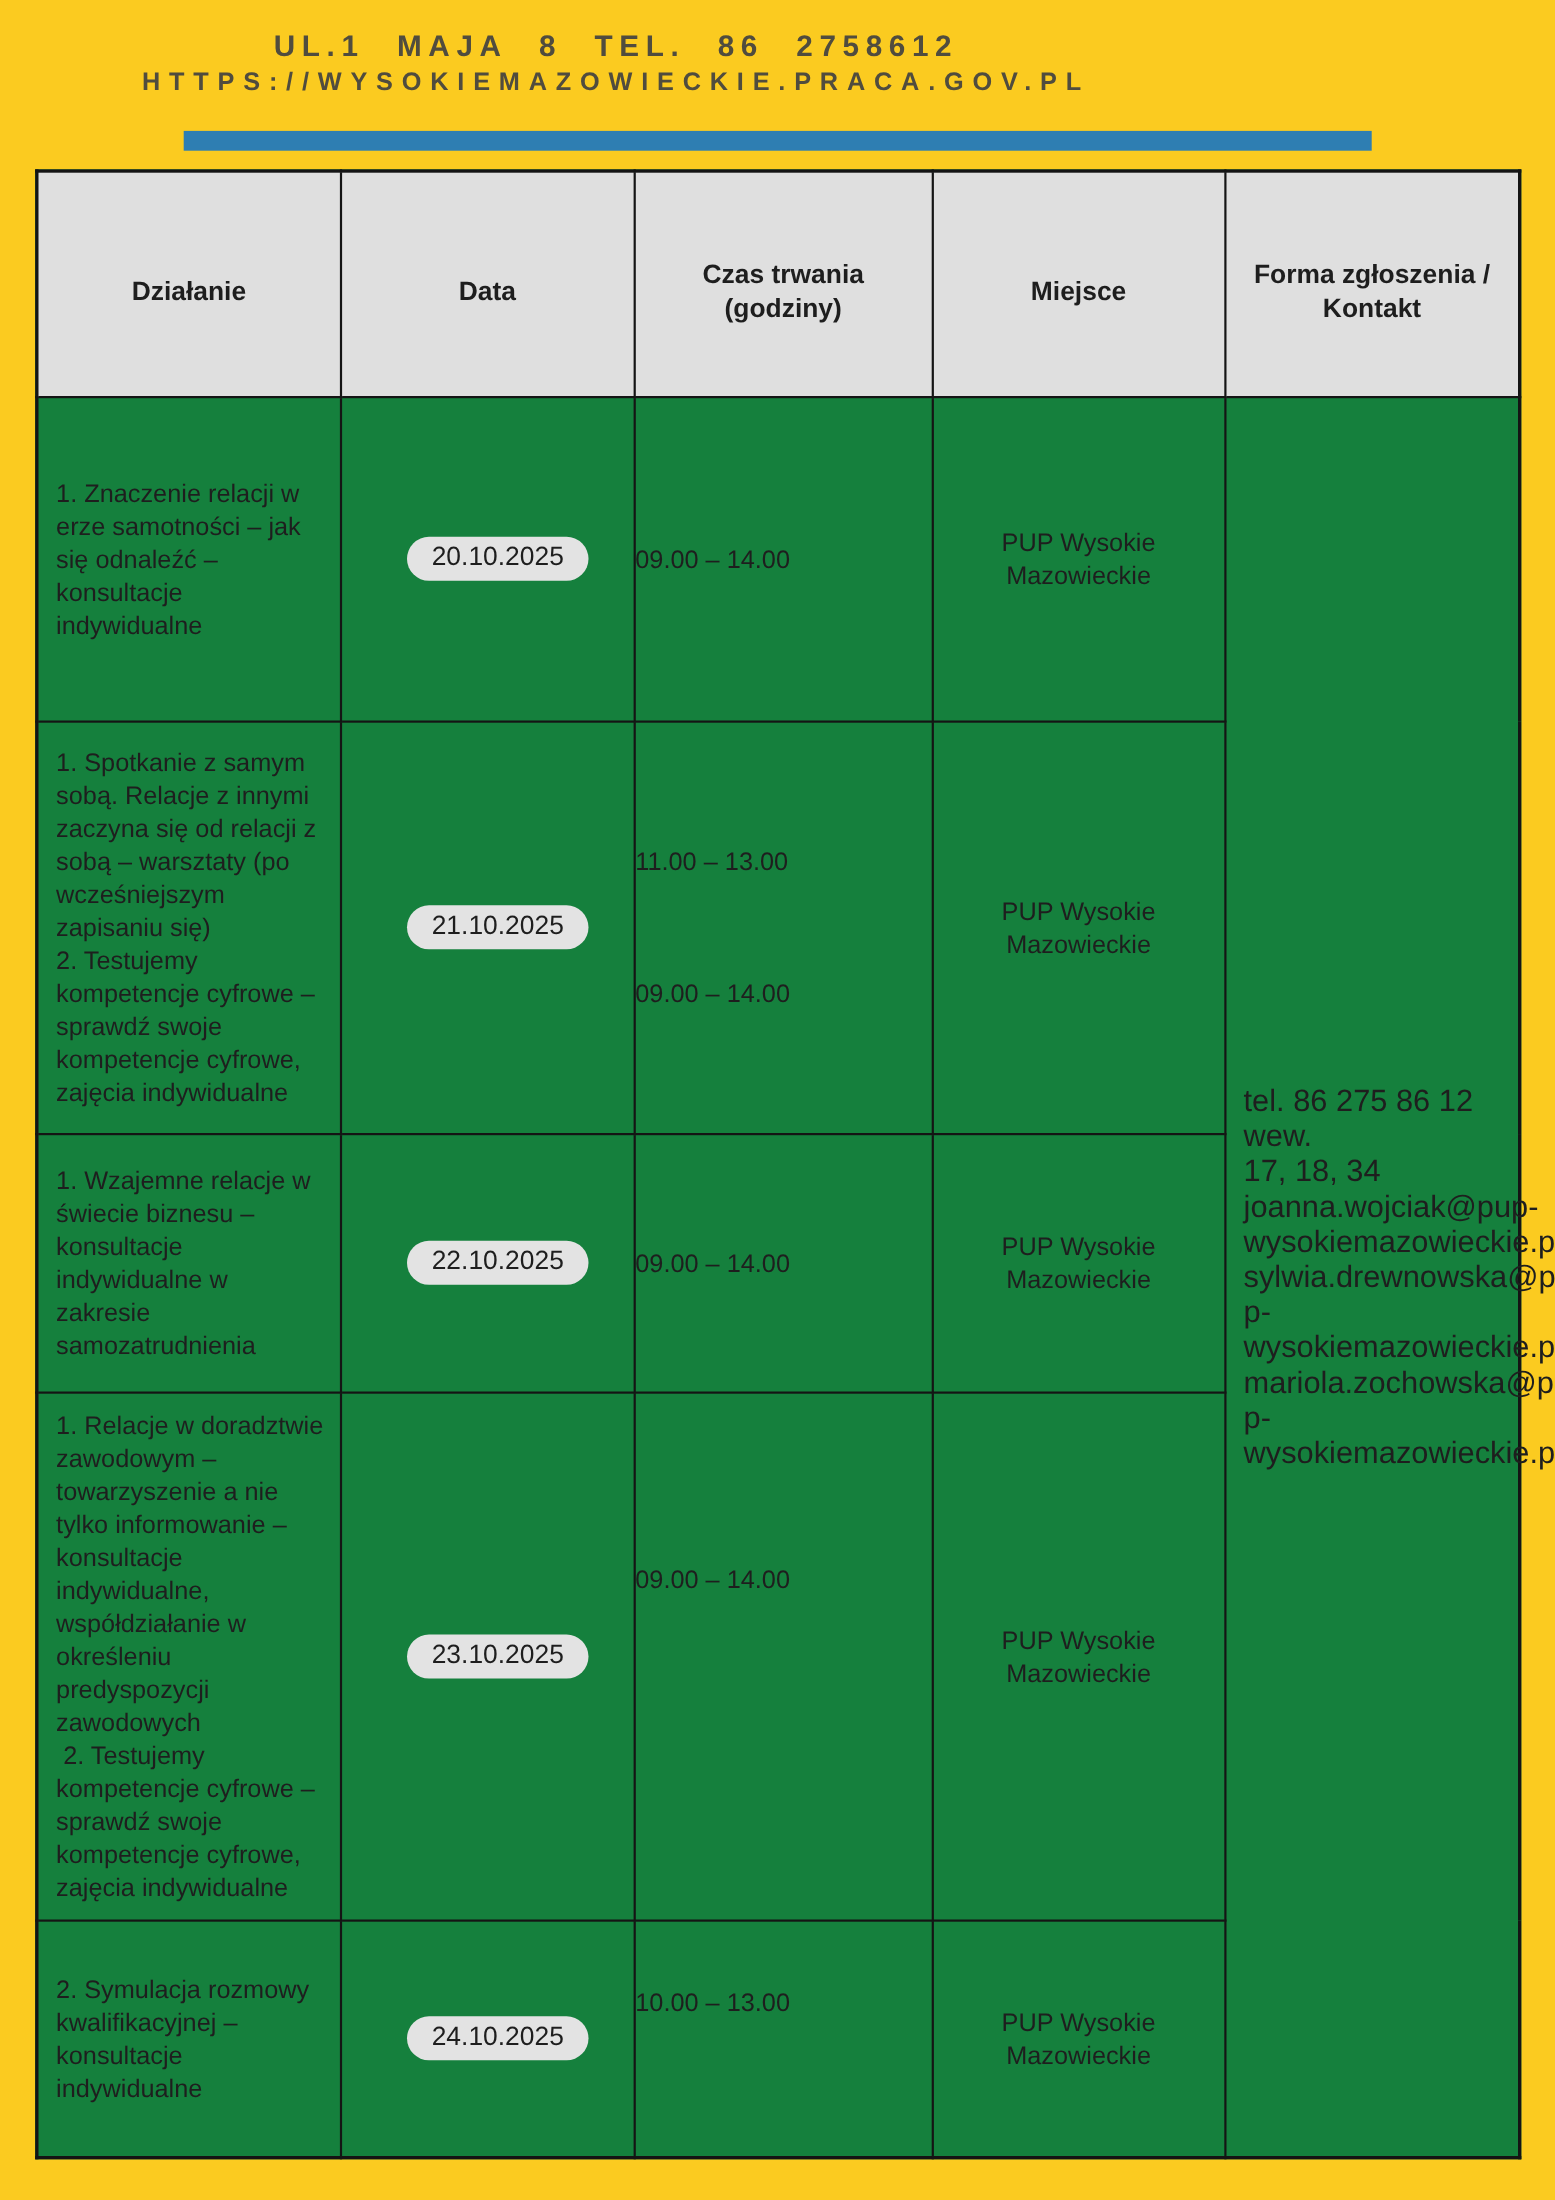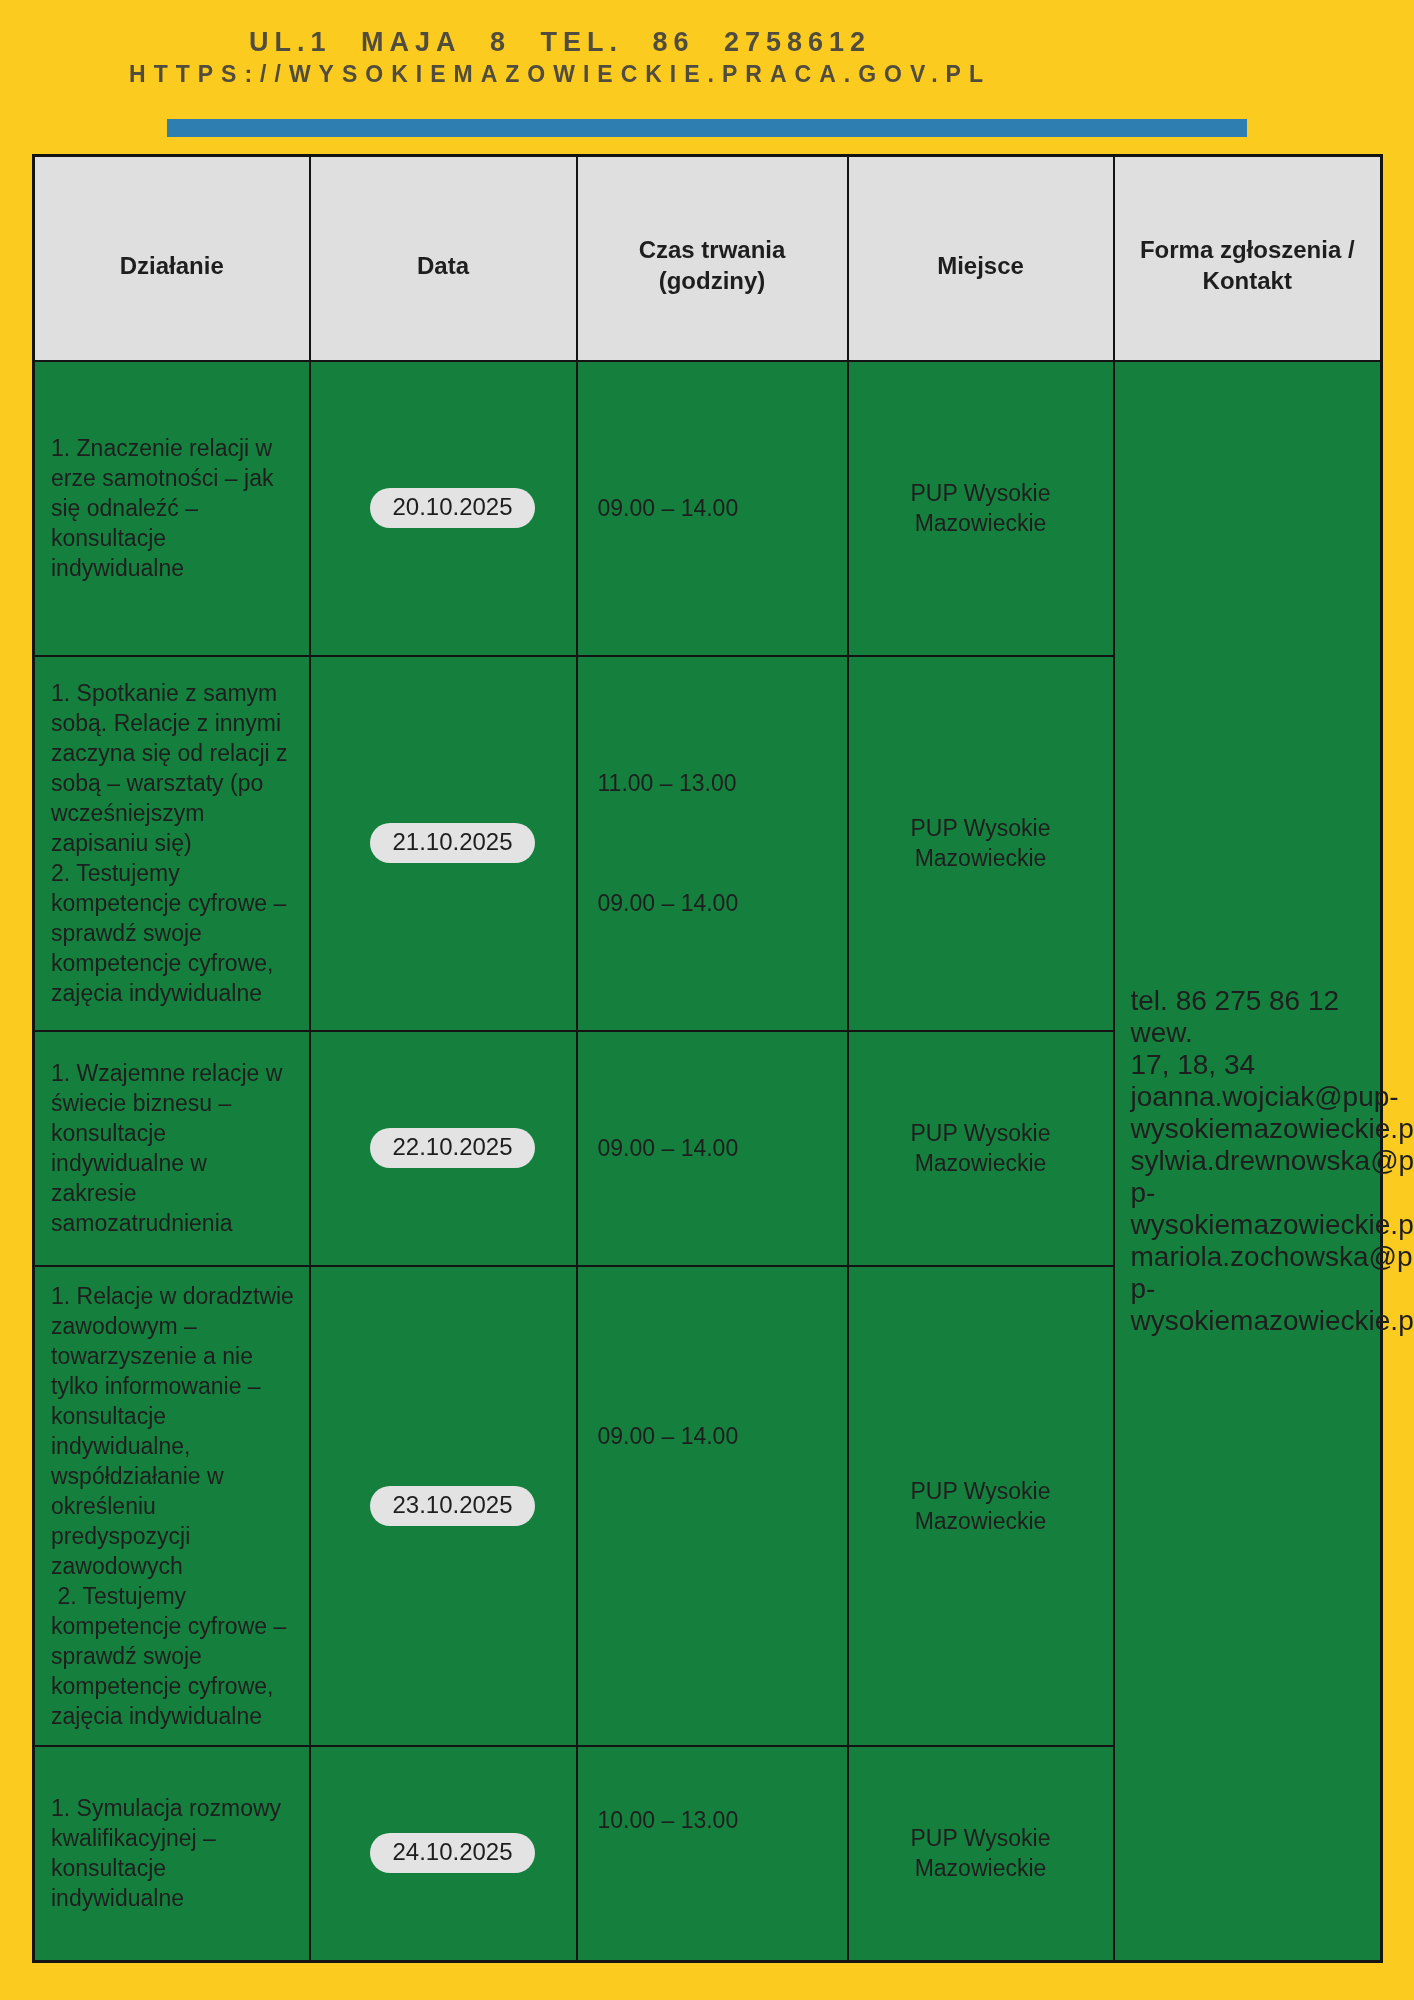--- a/index.html
+++ b/index.html
@@ -79,21 +79,21 @@
   .date-cell{text-align:center;margin-left:12px;}
   .pill{
     display:inline-block;
     margin-left:19px;
     background:var(--pill_bg);
     border-radius:21px;
     padding:4px 22px 6px 22px;
     font-size:24px;
     white-space:nowrap;
   }
-  .time-cell{padding-left:20px;text-align:left;}
+  .time-cell{text-align:left;}
   .time-cell .t + .t{margin-top:90px;}
   .t{white-space:nowrap;}
   .shift-70{transform:translateY(-70px);}
   .shift-33{transform:translateY(-33px);}
   .place-cell{text-align:center;white-space:pre-line;}
   .contact-cell{
     padding:0 14px 0 16px;
     font-size:28px;
     line-height:32px;
     white-space:pre-wrap;
@@ -222,21 +222,21 @@
       <span class="pill">23.10.2025</span>
     </td>
     <td class="time-cell">
       <div class="t shift-70">09.00 – 14.00</div>
     </td>
     <td class="place-cell">PUP Wysokie
 Mazowieckie</td>
   </tr>
 
   <tr class="r5">
-    <td class="activity">1. Symulacja rozmowy
+    <td class="activity">2. Symulacja rozmowy
 kwalifikacyjnej –
 konsultacje
 indywidualne</td>
     <td class="date-cell">
       <span class="pill">24.10.2025</span>
     </td>
     <td class="time-cell">
       <div class="t shift-33">10.00 – 13.00</div>
     </td>
     <td class="place-cell">PUP Wysokie

